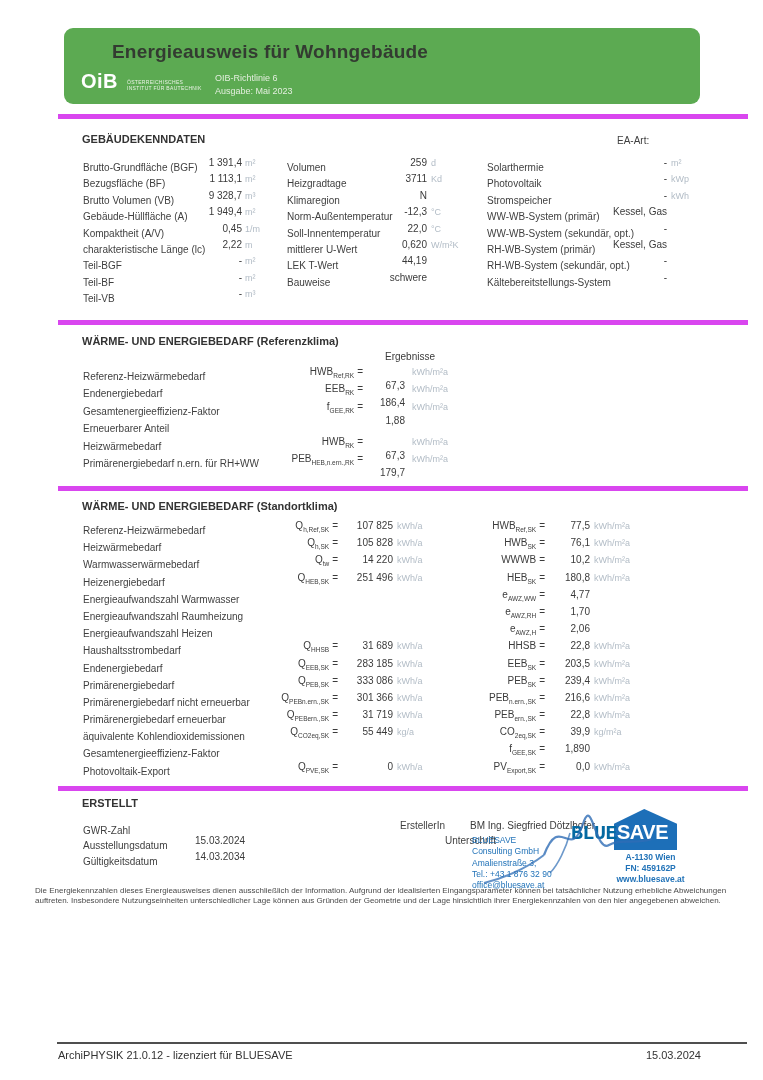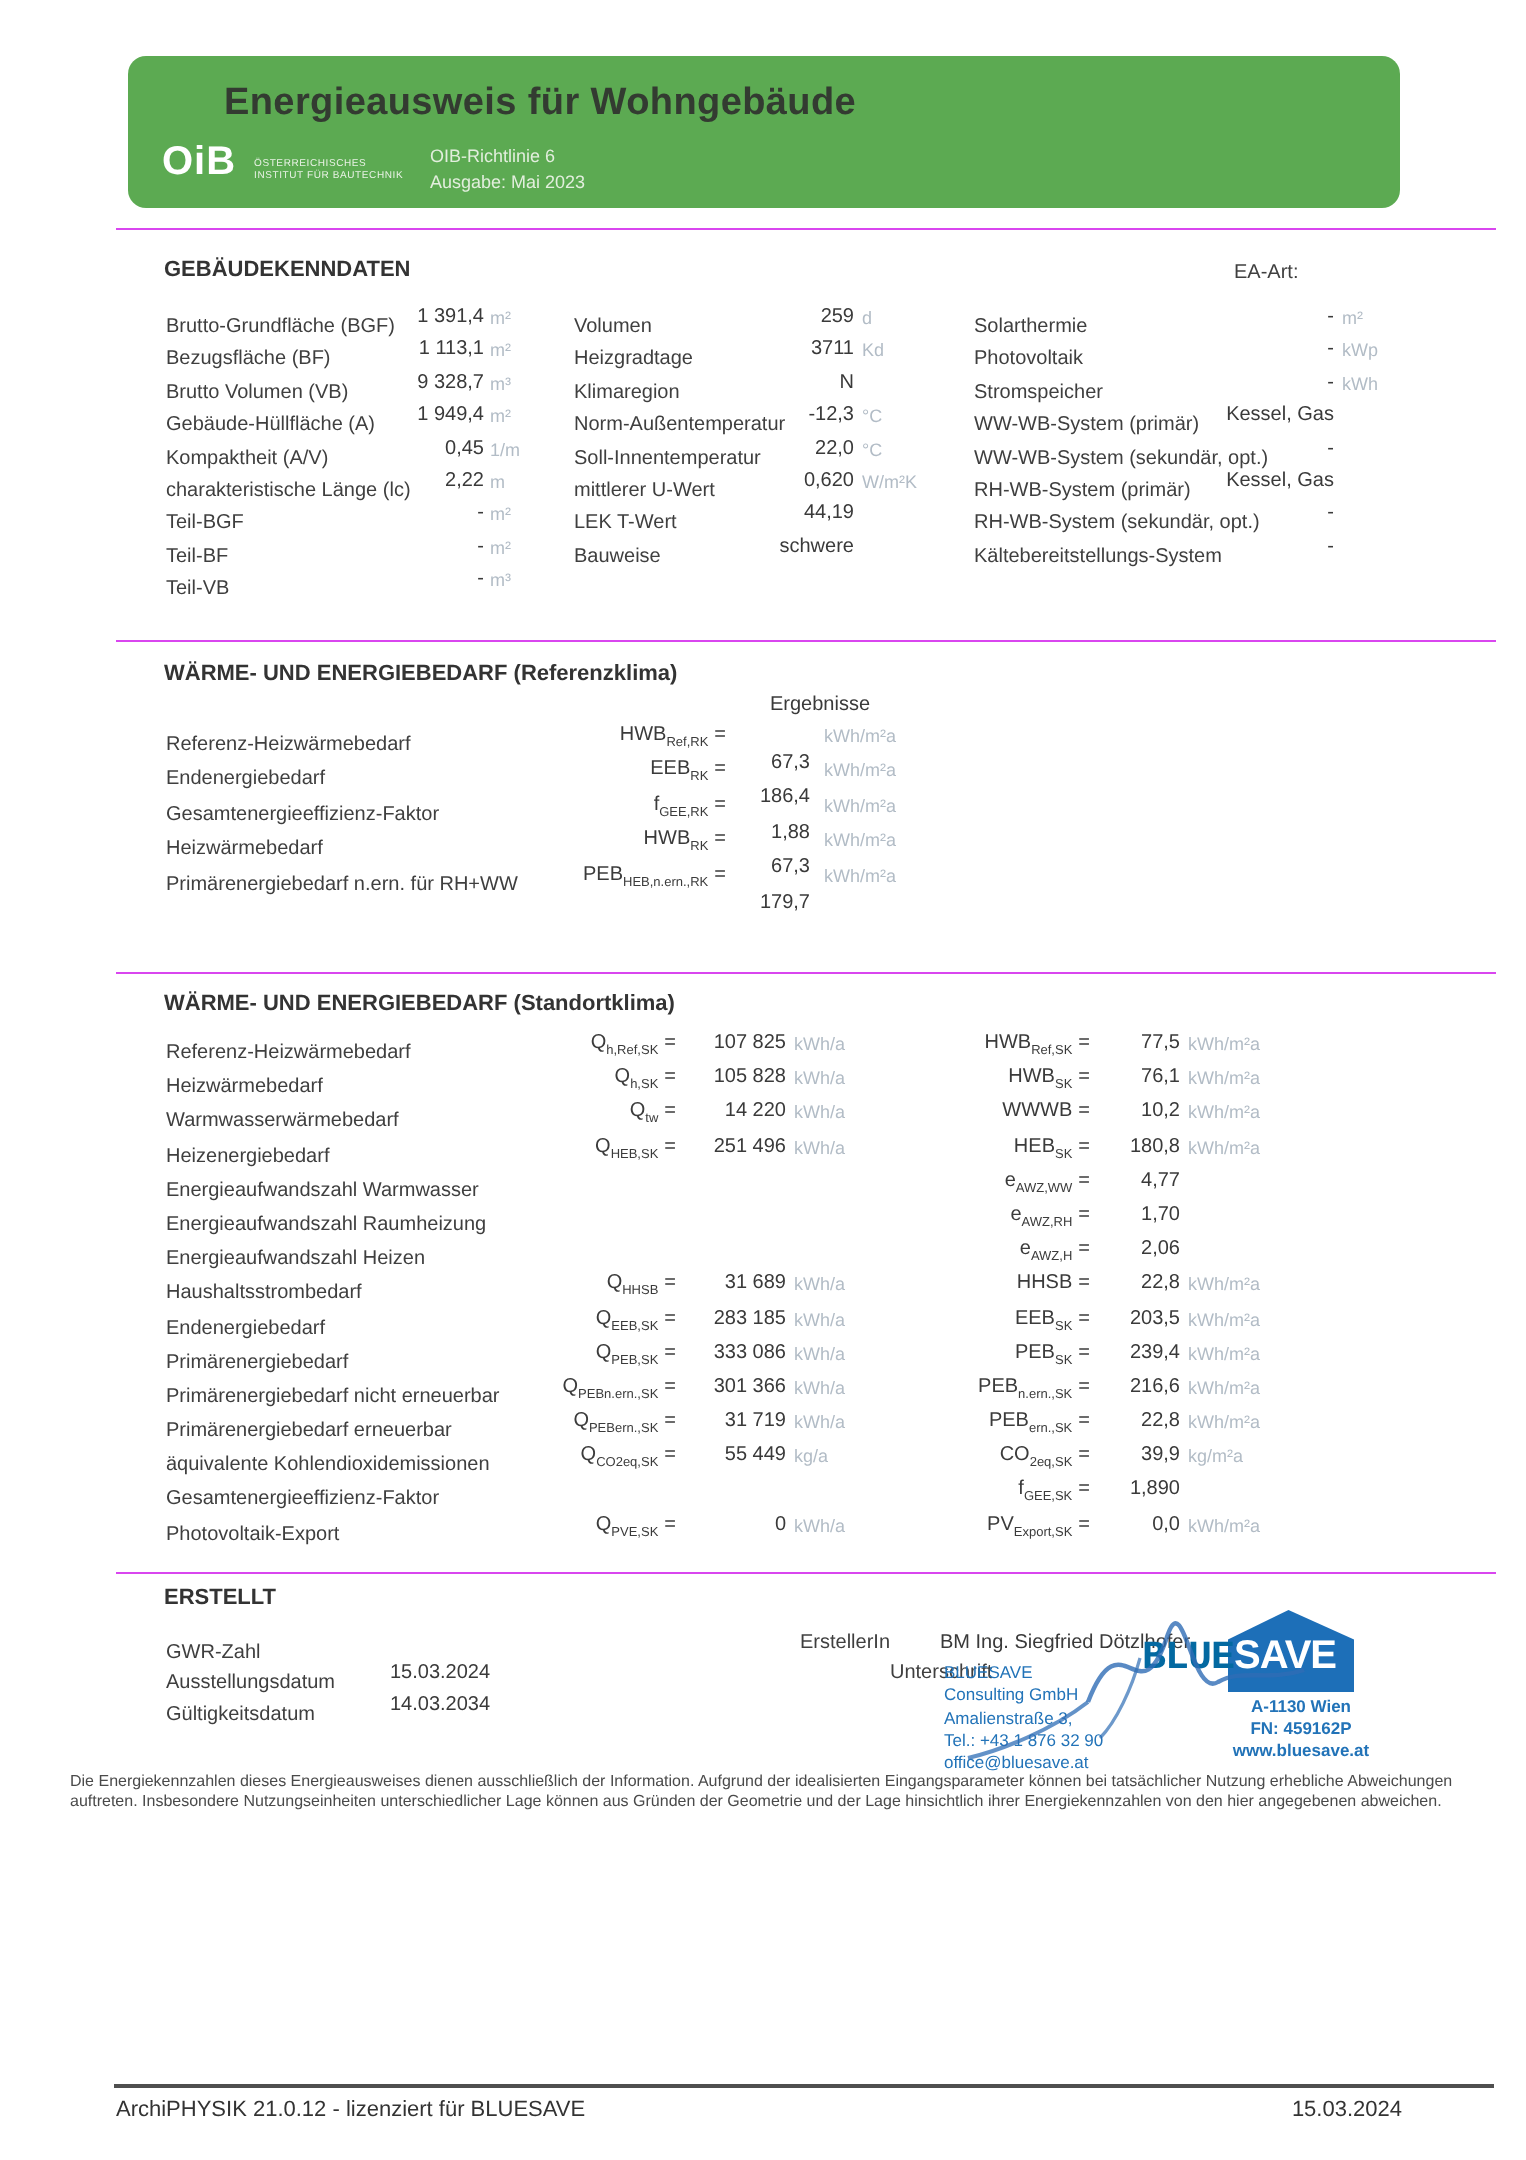--- a/index.html
+++ b/index.html
@@ -14,21 +14,21 @@
             background:#5caa52; border-radius:9px; }
   .banner .title { position:absolute; left:16px; top:13px; font-size:19px;
                    font-weight:bold; color:#333b31; letter-spacing:0.2px;margin-left:32px; }
   .oib-mark { position:absolute; left:17px; top:42px; font-size:20px; font-weight:bold;
               color:#ffffff; letter-spacing:0.5px; }
   .oib-sub { position:absolute; left:63px; top:51px; font-size:5px; color:#e9f2e5;
              line-height:6px; letter-spacing:0.3px; }
   .banner-right { position:absolute; left:151px; top:44px; font-size:9px;
                   color:#e2eedd; line-height:13px; }
   
-  .sec { position:absolute; left:58px; width:690px; border-top:1px solid #d946ef; }
+  .sec { position:absolute; left:58px; width:690px; border-top:5px solid #d946ef; }
   .sec-h { position:absolute; left:24px; font-size:11px; font-weight:bold; color:#333; }
   .lbl { font-size:10px; color:#3f3f3f; }
   .val { font-size:10px; color:#3a3a3a; }
   .unit { font-size:9px; color:#b2bcc6; }
   sub { font-size:6.5px; line-height:0; }
   .eq { margin-left:3px; }
   
   .col { position:absolute; top:38px; }
   .c1 { left:25px; width:185px; }
   .c2 { left:229px; width:190px; }
@@ -139,20 +139,21 @@
     </div>
   </div>
 
   <div class="sec" style="top:320px;height:150px;">
     <div class="sec-h" style="top:10px;">WÄRME- UND ENERGIEBEDARF (Referenzklima)</div>
     <div class="erg">Ergebnisse</div>
     <div class="rows2">
       <div class="row2"><span class="lbl">Referenz-Heizwärmebedarf</span><span class="sy"><span>HWB</span><sub>Ref,RK</sub><span class="eq">=</span></span><span class="va val">67,3</span><span class="un unit">kWh/m²a</span></div>
       <div class="row2"><span class="lbl">Endenergiebedarf</span><span class="sy"><span>EEB</span><sub>RK</sub><span class="eq">=</span></span><span class="va val">186,4</span><span class="un unit">kWh/m²a</span></div>
       <div class="row2"><span class="lbl">Gesamtenergieeffizienz-Faktor</span><span class="sy"><span>f</span><sub>GEE,RK</sub><span class="eq">=</span></span><span class="va val">1,88</span><span class="un unit">kWh/m²a</span></div>
+      <div class="row2"><span class="lbl">Erneuerbarer Anteil</span><span class="sy"><span></span><sub></sub><span class="eq"></span></span><span class="va val"></span><span class="un unit"></span></div>
       <div class="row2"><span class="lbl">Heizwärmebedarf</span><span class="sy"><span>HWB</span><sub>RK</sub><span class="eq">=</span></span><span class="va val">67,3</span><span class="un unit">kWh/m²a</span></div>
       <div class="row2"><span class="lbl">Primärenergiebedarf n.ern. für RH+WW</span><span class="sy"><span>PEB</span><sub>HEB,n.ern.,RK</sub><span class="eq">=</span></span><span class="va val">179,7</span><span class="un unit">kWh/m²a</span></div>
     </div>
   </div>
 
   <div class="sec" style="top:486px;height:290px;">
     <div class="sec-h" style="top:9px;">WÄRME- UND ENERGIEBEDARF (Standortklima)</div>
     <div class="rows3">
       <div class="row3"><span class="lbl">Referenz-Heizwärmebedarf</span><span class="syL"><span>Q</span><sub>h,Ref,SK</sub><span class="eq">=</span></span><span class="vaL val">107 825</span><span class="unL unit">kWh/a</span><span class="syR"><span>HWB</span><sub>Ref,SK</sub><span class="eq">=</span></span><span class="vaR val">77,5</span><span class="unR unit">kWh/m²a</span></div>
       <div class="row3"><span class="lbl">Heizwärmebedarf</span><span class="syL"><span>Q</span><sub>h,SK</sub><span class="eq">=</span></span><span class="vaL val">105 828</span><span class="unL unit">kWh/a</span><span class="syR"><span>HWB</span><sub>SK</sub><span class="eq">=</span></span><span class="vaR val">76,1</span><span class="unR unit">kWh/m²a</span></div>

